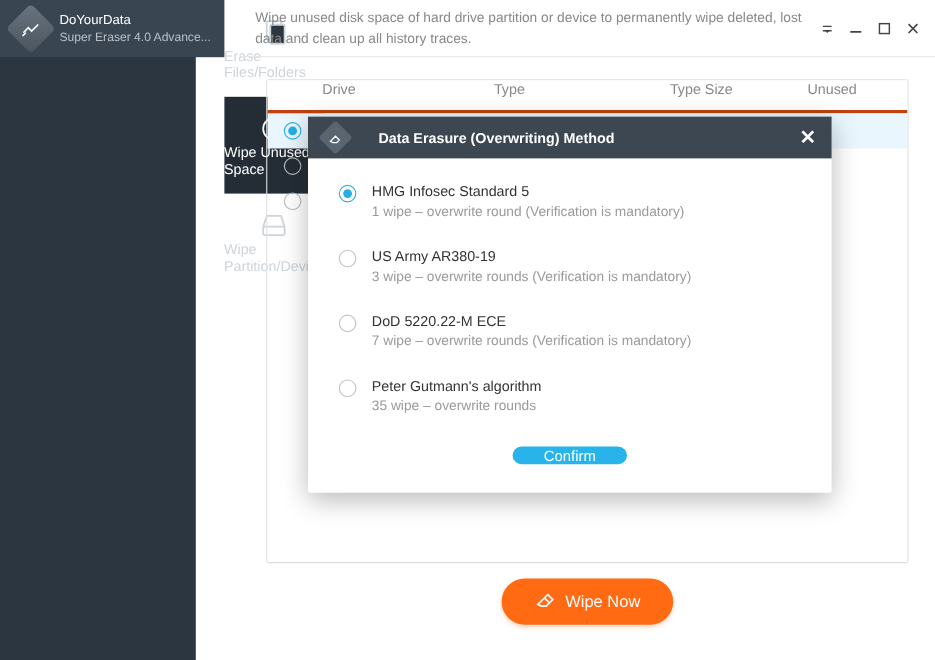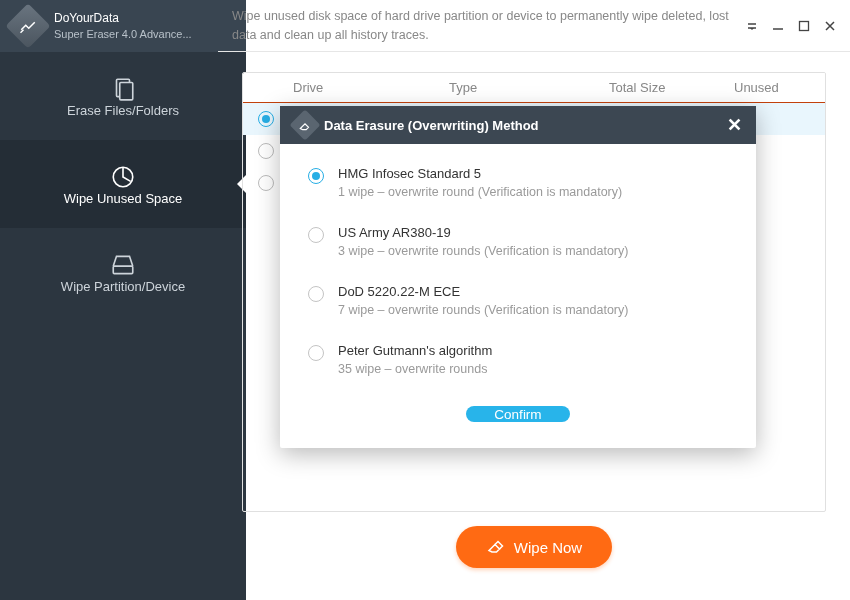--- a/index.html
+++ b/index.html
@@ -8,23 +8,23 @@
       font-family: "Segoe UI", Arial, sans-serif;
       font-size: 13px;
       color: #333;
       background: #fff;
       overflow: hidden;
       position: relative;
     }
     
     .sidebar {
       position: absolute; left: 0; top: 0;
-      width: 246px; height: 600px;
+      width: 178px; height: 600px;
       background: #2c3640;
-      display: flex; flex-direction: column;
+      display: flex; 
     }
     .brand {
       height: 52px;
       background: #394551;
       display: flex; align-items: center;
       padding: 0 12px; gap: 10px;
     }
     .brand-icon {
       width: 32px; height: 32px;
       background: linear-gradient(135deg,#6a7580,#4a545e);
@@ -87,23 +87,23 @@
       display: flex; flex-direction: column;
     }
     .tablewrap {
       flex: 1;
       border: 1px solid #e0e0e0;
       border-radius: 2px;
       overflow: hidden;
     }
     .thead {
       height: 30px; background: #fff;
-      display: flex; align-items: center;
+      display: flex; align-items: flex-start;
       color: #888; font-size: 13px;
-      border-bottom: 1px solid #c2410c;
+      border-bottom: 3px solid #c2410c;
     }
     .c-radio { width: 46px; }
     .c-drive { width: 160px; padding-left: 4px;}
     .c-type { width: 160px; }
     .c-size { width: 125px; }
     .c-unused { flex: 1; }
     .trow {
       height: 32px; display: flex; align-items: center;
       font-size: 13px; color: #444;
     }
@@ -134,21 +134,21 @@
       left: 280px; top: 106px;
       width: 476px;
       background: #fff;
       box-shadow: 0 6px 24px rgba(0,0,0,.28);
       border-radius: 2px;
       z-index: 50;
     }
     .modal-head {
       height: 38px; background: #3c4752;
       display: flex; align-items: center;
-      padding: 0 14px; gap: 8px; color: #fff;
+      padding: 0 14px; gap: 28px; color: #fff;
       font-size: 13px; font-weight: 600;
     }
     .modal-head .eicon {
       width:22px; height:22px; background:#5a6570;
       transform: rotate(45deg); border-radius:3px;
       display:flex;align-items:center;justify-content:center;
     }
     .modal-head .eicon svg { transform: rotate(-45deg); }
     .modal-close { margin-left:auto; cursor:pointer; font-size:18px; font-weight:bold;}
     .modal-body { padding: 22px 28px 18px 28px; }
@@ -246,21 +246,21 @@
       </span>
   </div>
 </div>
 
 <div class="main">
   <div class="tablewrap">
     <div class="thead">
       <div class="c-radio"></div>
       <div class="c-drive">Drive</div>
       <div class="c-type">Type</div>
-      <div class="c-size">Total Size</div>
+      <div class="c-size">Type Size</div>
       <div class="c-unused">Unused</div>
     </div>
     <div class="trow sel">
       <div class="c-radio">
           <div class="radiobtn sel"></div>
         </div>
       <div class="c-drive drivecell">
           <span>▮</span>
           <span></span>
         </div>

